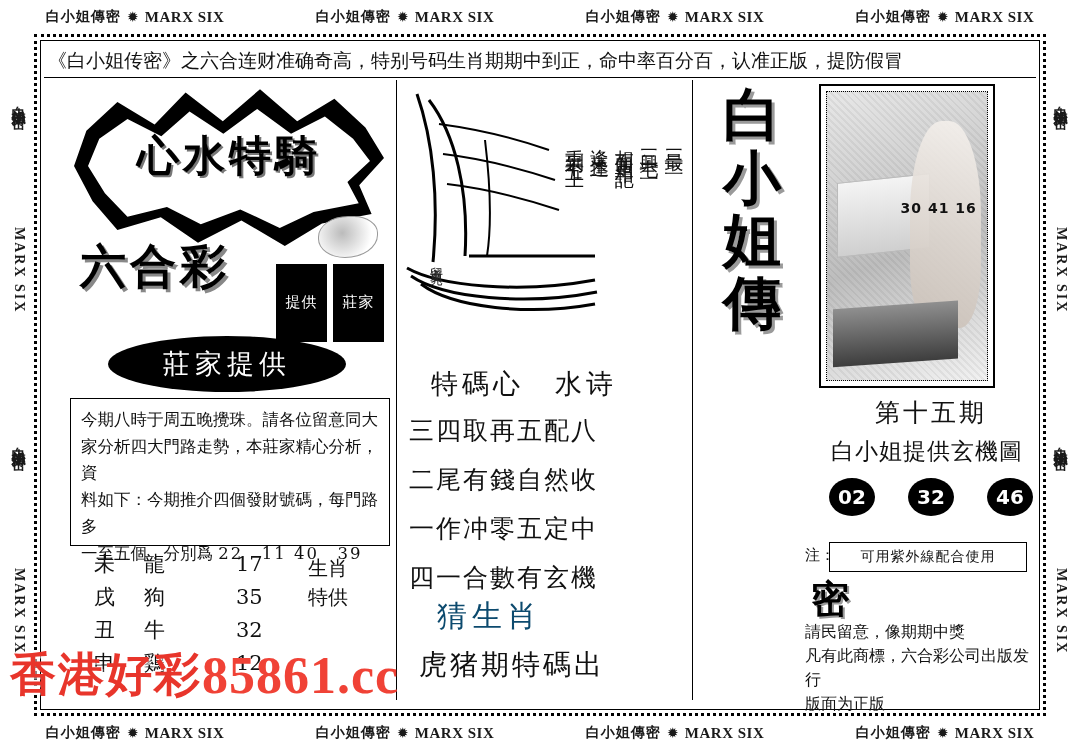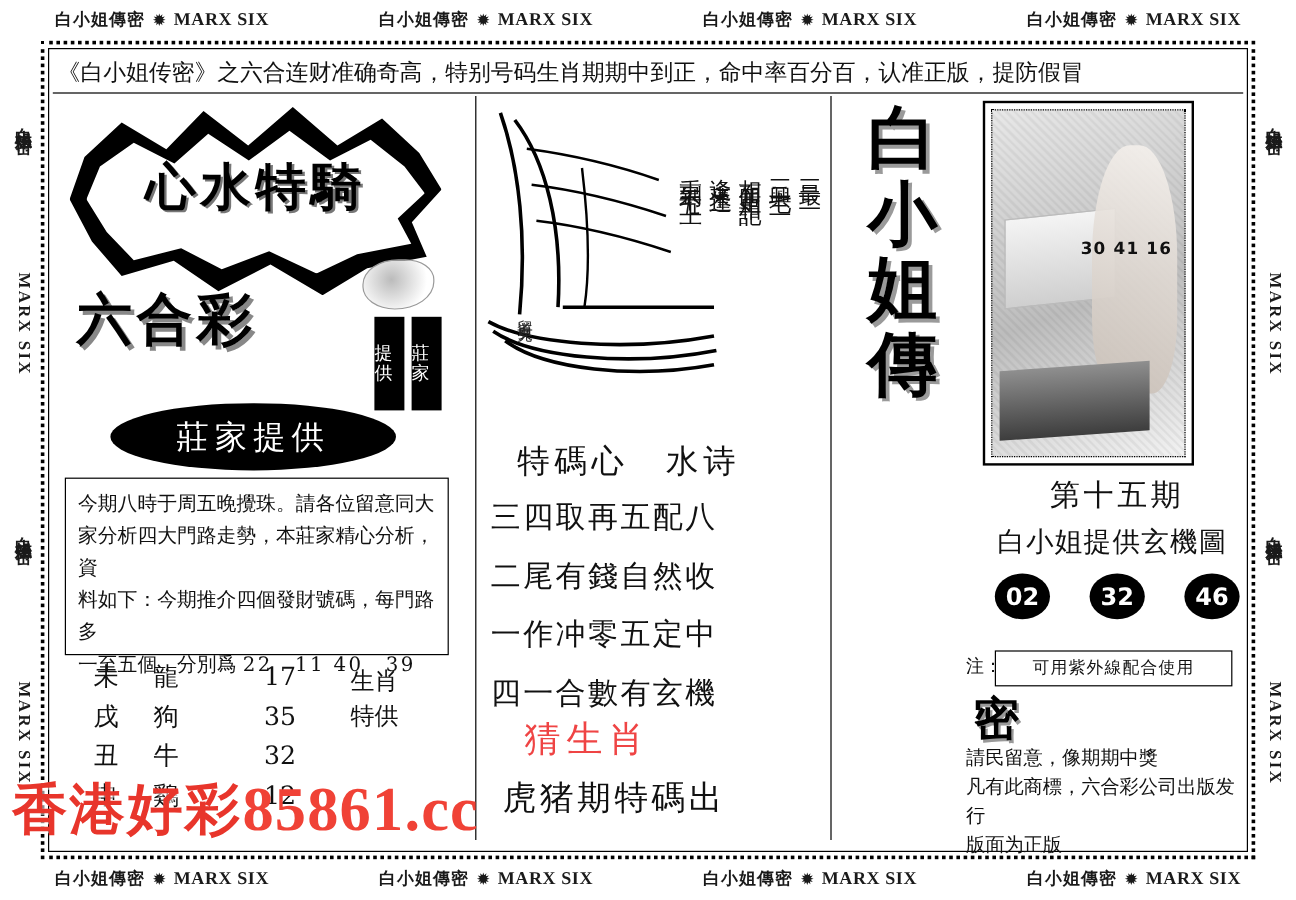--- a/index.html
+++ b/index.html
@@ -76,21 +76,21 @@
   }
 
   
   .cols { position: absolute; left: 44px; top: 80px; width: 992px; height: 620px; }
 
   .col-div { position: absolute; top: 0; width: 1px; height: 620px; background: #000; }
   .col-div.d1 { left: 352px; }
   .col-div.d2 { left: 648px; }
 
   
-  .c1 { position: absolute; left: 0; top: 0; width: 352px; height: 620px; }
+  .c1 { position: absolute; left: 16px; top: 0; width: 352px; height: 620px; }
 
   .starburst {
     position: absolute; left: 14px; top: 6px; width: 310px; height: 250px;
   }
   .star-shape {
     position: absolute; left: 0; top: 0; width: 310px; height: 160px;
     background: #000;
     -webkit-clip-path: polygon(4% 28%, 14% 10%, 26% 24%, 36% 4%, 48% 22%, 60% 2%, 72% 22%, 84% 8%, 94% 26%, 100% 45%, 92% 62%, 96% 80%, 80% 86%, 68% 100%, 54% 84%, 40% 98%, 28% 82%, 14% 90%, 6% 72%, 0 50%);
     clip-path: polygon(4% 28%, 14% 10%, 26% 24%, 36% 4%, 48% 22%, 60% 2%, 72% 22%, 84% 8%, 94% 26%, 100% 45%, 92% 62%, 96% 80%, 80% 86%, 68% 100%, 54% 84%, 40% 98%, 28% 82%, 14% 90%, 6% 72%, 0 50%);
   }
@@ -121,21 +121,21 @@
     position: absolute; right: 6px; top: 130px; width: 60px; height: 42px;
     border-radius: 50% 40% 55% 45%;
     background: radial-gradient(circle at 40% 40%, #bbb, #ffffff 70%);
     border: 1px solid #999;
   }
   .stamp-pair {
     position: absolute; right: 0px; top: 178px;
     display: flex; gap: 6px;
   }
   .stamp {
-    width: 25px; height: 78px; background: #000; color: #fff;
+    width: 51px; height: 78px; background: #000; color: #fff;
     font-family: "DejaVu Serif", serif; font-size: 15px;
     display: flex; flex-direction: column; align-items: center; justify-content: center;
     line-height: 1.15; letter-spacing: 1px;
   }
 
   .oval-badge {
     position: absolute; left: 48px; top: 256px; width: 238px; height: 56px;
     background: #000; border-radius: 50%;
     display: flex; align-items: center; justify-content: center;
     color: #fff;
@@ -197,21 +197,21 @@
     position: absolute; left: 34px; top: 286px;
     font-family: "DejaVu Serif", serif; font-size: 27px; letter-spacing: 4px; color: #111;
   }
   .poem-lines {
     position: absolute; left: 12px; top: 334px; width: 282px;
     font-family: "DejaVu Serif", serif; font-size: 25px; color: #111;
   }
   .poem-lines div { margin-bottom: 16px; letter-spacing: 2px; }
   .guess {
     position: absolute; left: 40px; top: 516px;
-    font-family: "DejaVu Serif", serif; font-size: 30px; letter-spacing: 5px; color: #ef4444;
+    font-family: "DejaVu Serif", serif; font-size: 30px; letter-spacing: 5px; color: #0c4a6e;
   }
   .bottom-line {
     position: absolute; left: 22px; top: 566px;
     font-family: "DejaVu Serif", serif; font-size: 28px; letter-spacing: 3px; color: #111;
   }
 
   
   .c3 { position: absolute; left: 649px; top: 0; width: 343px; height: 620px; }
 
   .bigchars {

